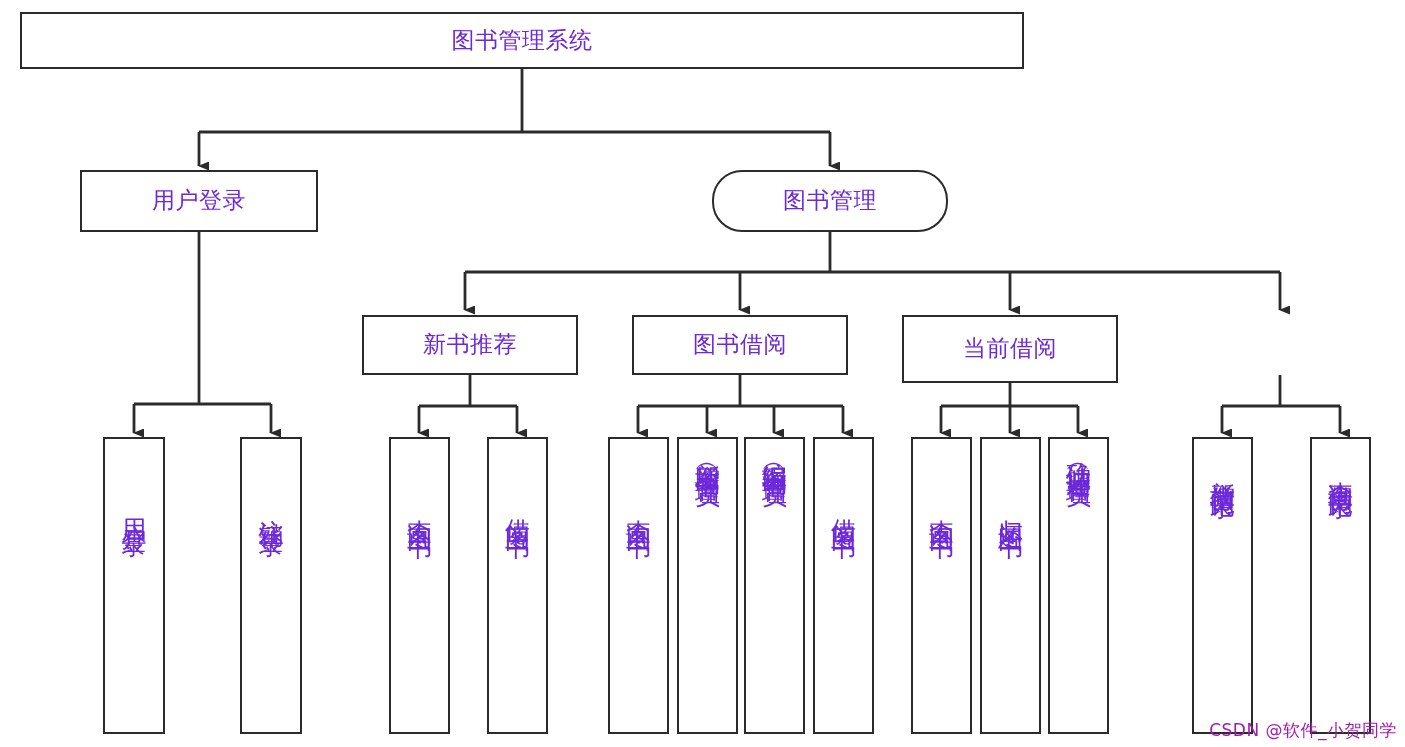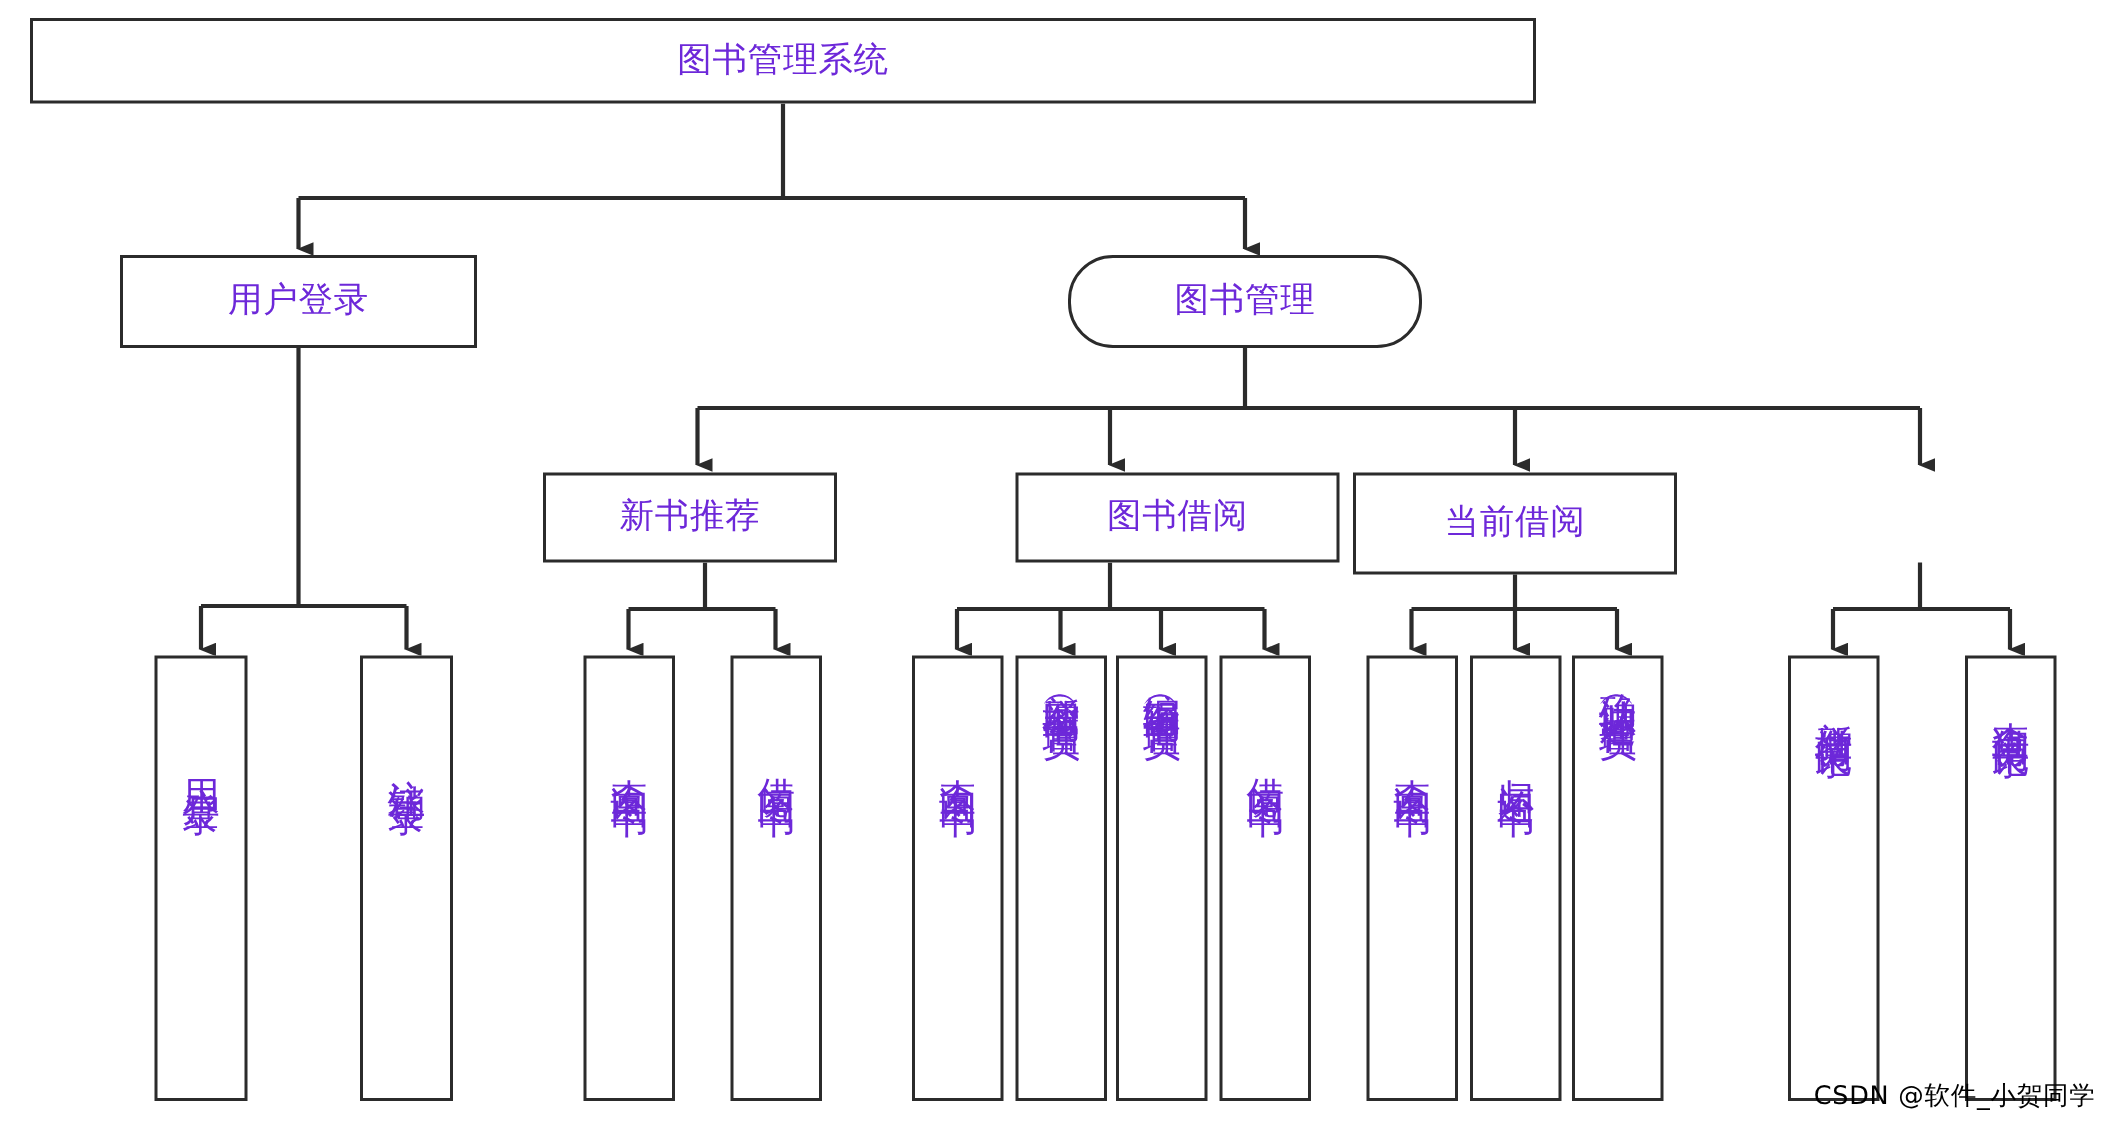--- a/index.html
+++ b/index.html
@@ -67,21 +67,21 @@
     max-height: 282px;
   }
   .node.vert.tall .node-label {
     letter-spacing: 3px;
   }
   #watermark {
     position: absolute;
     right: 8px;
     bottom: 5px;
     font-size: 17px;
-    color: #000000;
+    color: #a21caf;
     letter-spacing: 0.5px;
     z-index: 3;
     white-space: nowrap;
   }
 </style>
 </head>
 <body>
 
 <div id="diagram-root">
 
@@ -141,24 +141,24 @@
     <span class="node-label">图书管理系统</span>
   </div>
 
   <div class="node horiz" style="left:80px; top:170px; width:238px; height:62px;">
     <span class="node-label">用户登录</span>
   </div>
   <div class="node horiz" style="left:712px; top:170px; width:236px; height:62px;border-radius:30px;">
     <span class="node-label">图书管理</span>
   </div>
 
-  <div class="node horiz" style="left:362px; top:315px; width:196px; height:60px;align-items:center;">
+  <div class="node horiz" style="left:362px; top:315px; width:216px; height:60px;align-items:center;">
     <span class="node-label">新书推荐</span>
   </div>
-  <div class="node horiz" style="left:632px; top:315px; width:216px; height:60px;margin-left:45px;">
+  <div class="node horiz" style="left:632px; top:315px; width:216px; height:60px;">
     <span class="node-label">图书借阅</span>
   </div>
   <div class="node horiz" style="left:902px; top:315px; width:216px; height:68px;">
     <span class="node-label">当前借阅</span>
   </div>
 
   <div class="node vert" style="left:103px; top:437px; width:62px; height:297px; padding-top:60px;">
     <span class="node-label">用户登录</span>
   </div>
   <div class="node vert" style="left:240px; top:437px; width:62px; height:297px; padding-top:60px;">

